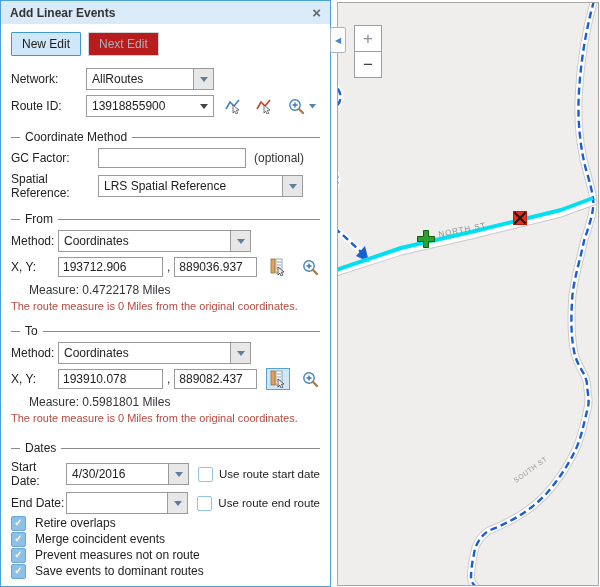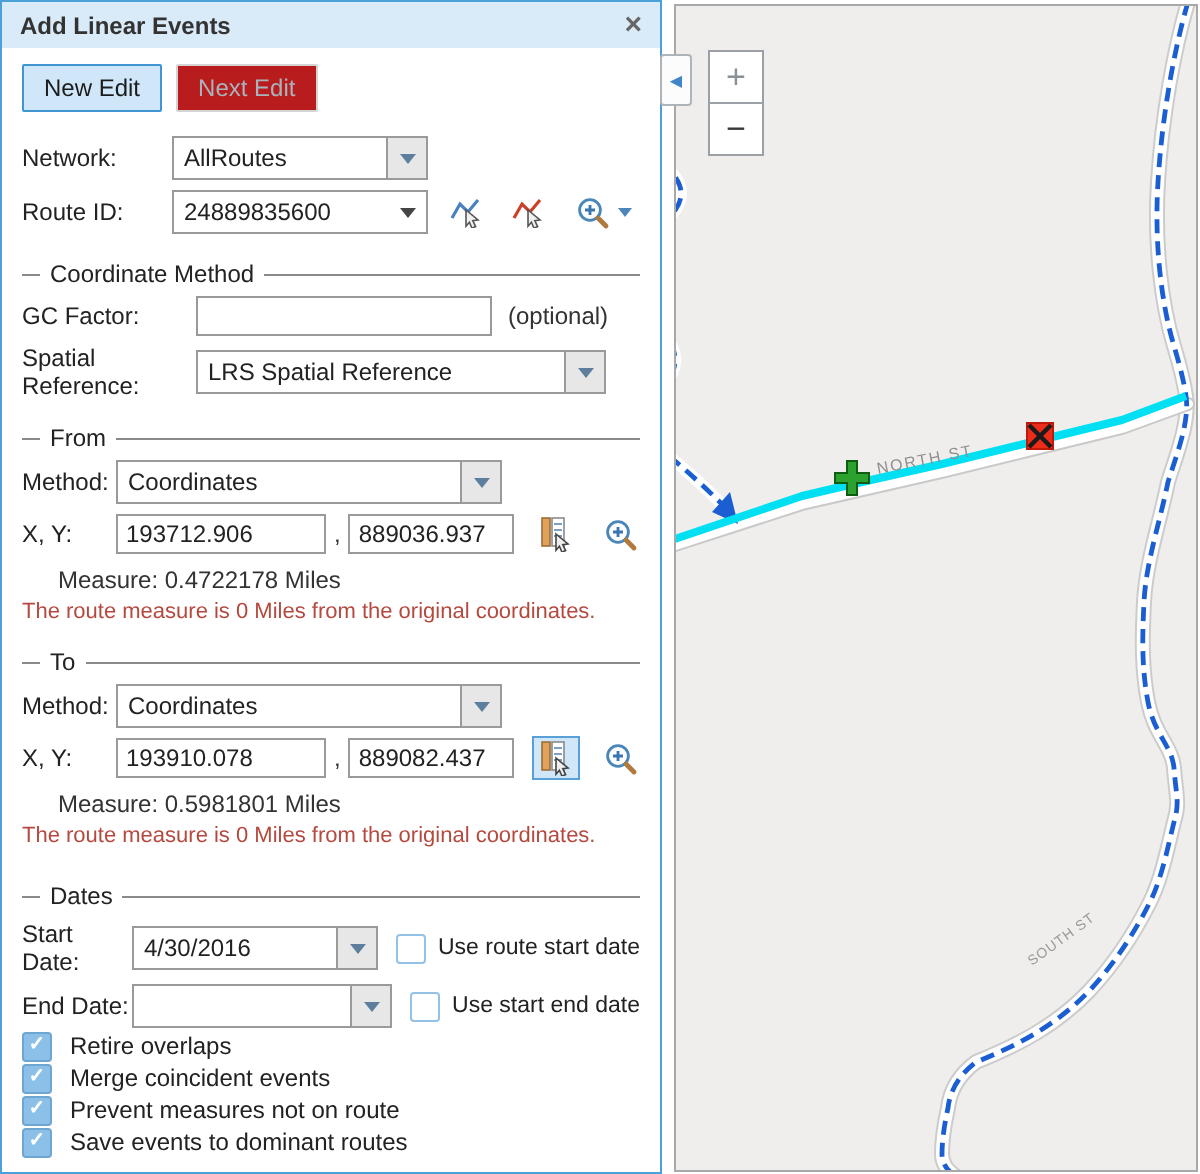--- a/index.html
+++ b/index.html
@@ -102,21 +102,21 @@
         <span class="val">AllRoutes</span>
         <span class="dd">
             <span class="caret"></span>
           </span>
       </div>
     </div>
 
     <div class="row">
       <label class="lbl75">Route ID:</label>
       <div class="combo" style="width:128px;">
-        <span class="val">24889835600</span>
+        <span class="val">13918855900</span>
         <span class="caret plaincaret"></span>
       </div>
       <span class="icon-btn">
         <svg width="18" height="16" viewBox="0 0 18 16">
           <path d="M1,11 L5,4 L9,8 L14,2" fill="none" stroke="#4a7fc1" stroke-width="1.6"></path>
           <path d="M8,7 l6,5 -2.6,0.3 1.4,3 -1.8,0.8 -1.3,-3 -1.7,2 z" fill="#f0f0f0" stroke="#555" stroke-width="0.8"></path>
         </svg>
       </span>
       <span class="icon-btn">
         <svg width="18" height="16" viewBox="0 0 18 16">
@@ -240,21 +240,21 @@
     </div>
     <div class="row daterow" style="margin-top:4px;">
       <label class="lbl55">End Date:</label>
       <div class="select" style="width:130px;">
         <span class="val"></span>
         <span class="dd">
             <span class="caret"></span>
           </span>
       </div>
       <span class="cb cb-empty"></span>
-      <span class="cbl">Use start end date</span>
+      <span class="cbl">Use route end route</span>
     </div>
 
     <div class="optrow">
       <span class="cb cb-checked">
           <span>✓</span>
         </span>
       <span>Retire overlaps</span>
     </div>
     <div class="optrow">
       <span class="cb cb-checked">

